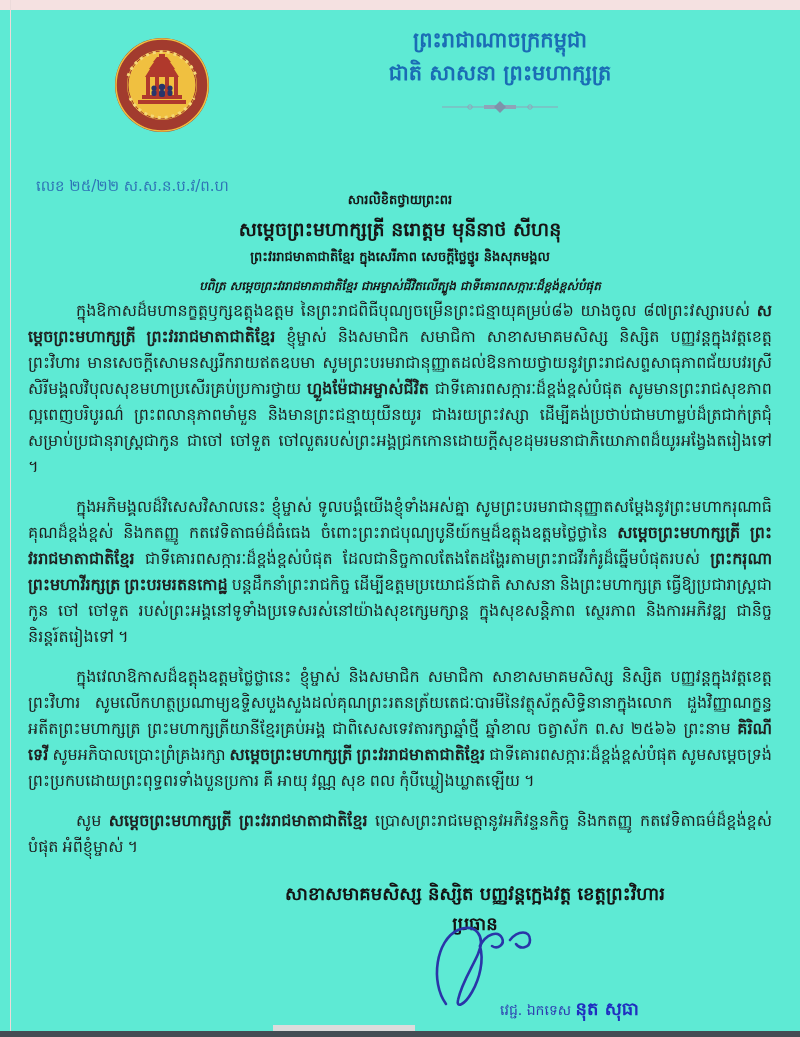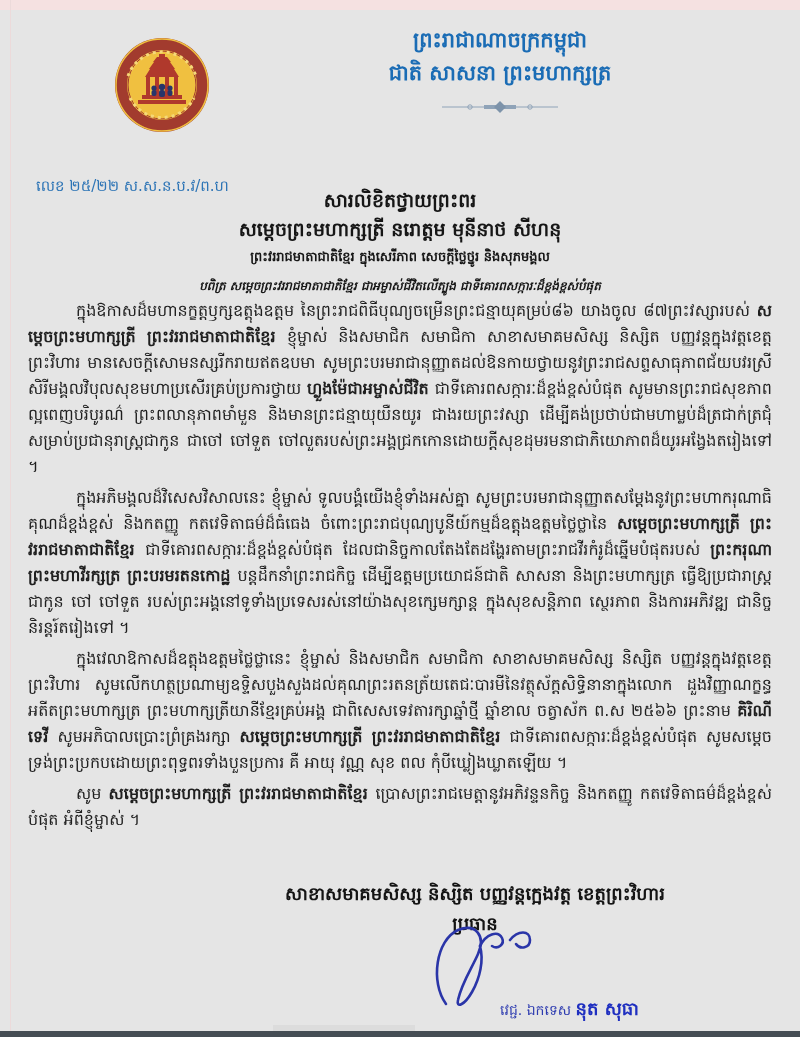--- a/index.html
+++ b/index.html
@@ -1,21 +1,21 @@
 <!DOCTYPE html>
 <html><head>
 <meta charset="utf-8">
 <style>
   * { margin: 0; padding: 0; box-sizing: border-box; }
   html, body { background: #ffffff; }
   .page {
     position: relative;
     width: 800px;
     height: 1037px;
-    background: #e5e5e5;
+    background: #5eead4;
     overflow: hidden;
     font-family: "DejaVu Sans", sans-serif;
     color: #1e1e1e;
   }
   .scan-top-strip {
     position: absolute; left: 0; top: 0; width: 800px; height: 10px;
     background: #f5e1e1;
   }
   .scan-left-line {
     position: absolute; left: 10px; top: 0; width: 1px; height: 1037px;
@@ -52,35 +52,35 @@
     margin-left: 8px;
   }
   
   .title-block {
     position: absolute; left: 30px; top: 186px; width: 740px;
     text-align: center;
     color: #161616;
     font-weight: bold;
     line-height: 28.5px;
   }
-  .title-line1 { font-size: 19px; }
+  .title-line1 { font-size: 13px; }
   .title-line2 { font-size: 19px; }
   .title-line3 { font-size: 13px; }
   .title-line4 { font-size: 12px; font-style: italic; }
   
   .body-block {
     position: absolute; left: 28px; top: 298px; width: 744px;
     font-size: 16px;
     line-height: 26px;
     text-align: justify;
     color: #1f1f1f;
     word-break: break-word;
   }
-  .body-block p { text-indent: 48px; margin: 0; }
-  .body-block p + p { margin-top: 5px; }
+  .body-block p { text-indent: 48px; margin: 0; font-family: Liberation Serif, serif; }
+  .body-block p + p { margin-top: 14px; }
   .body-block b { font-weight: bold; }
   
   .date-block {
     position: absolute; left: 200px; top: 826px; width: 600px;
     text-align: center;
     font-style: italic;
     font-size: 15px;
     line-height: 27px;
     color: #1c1c1c;
   }

